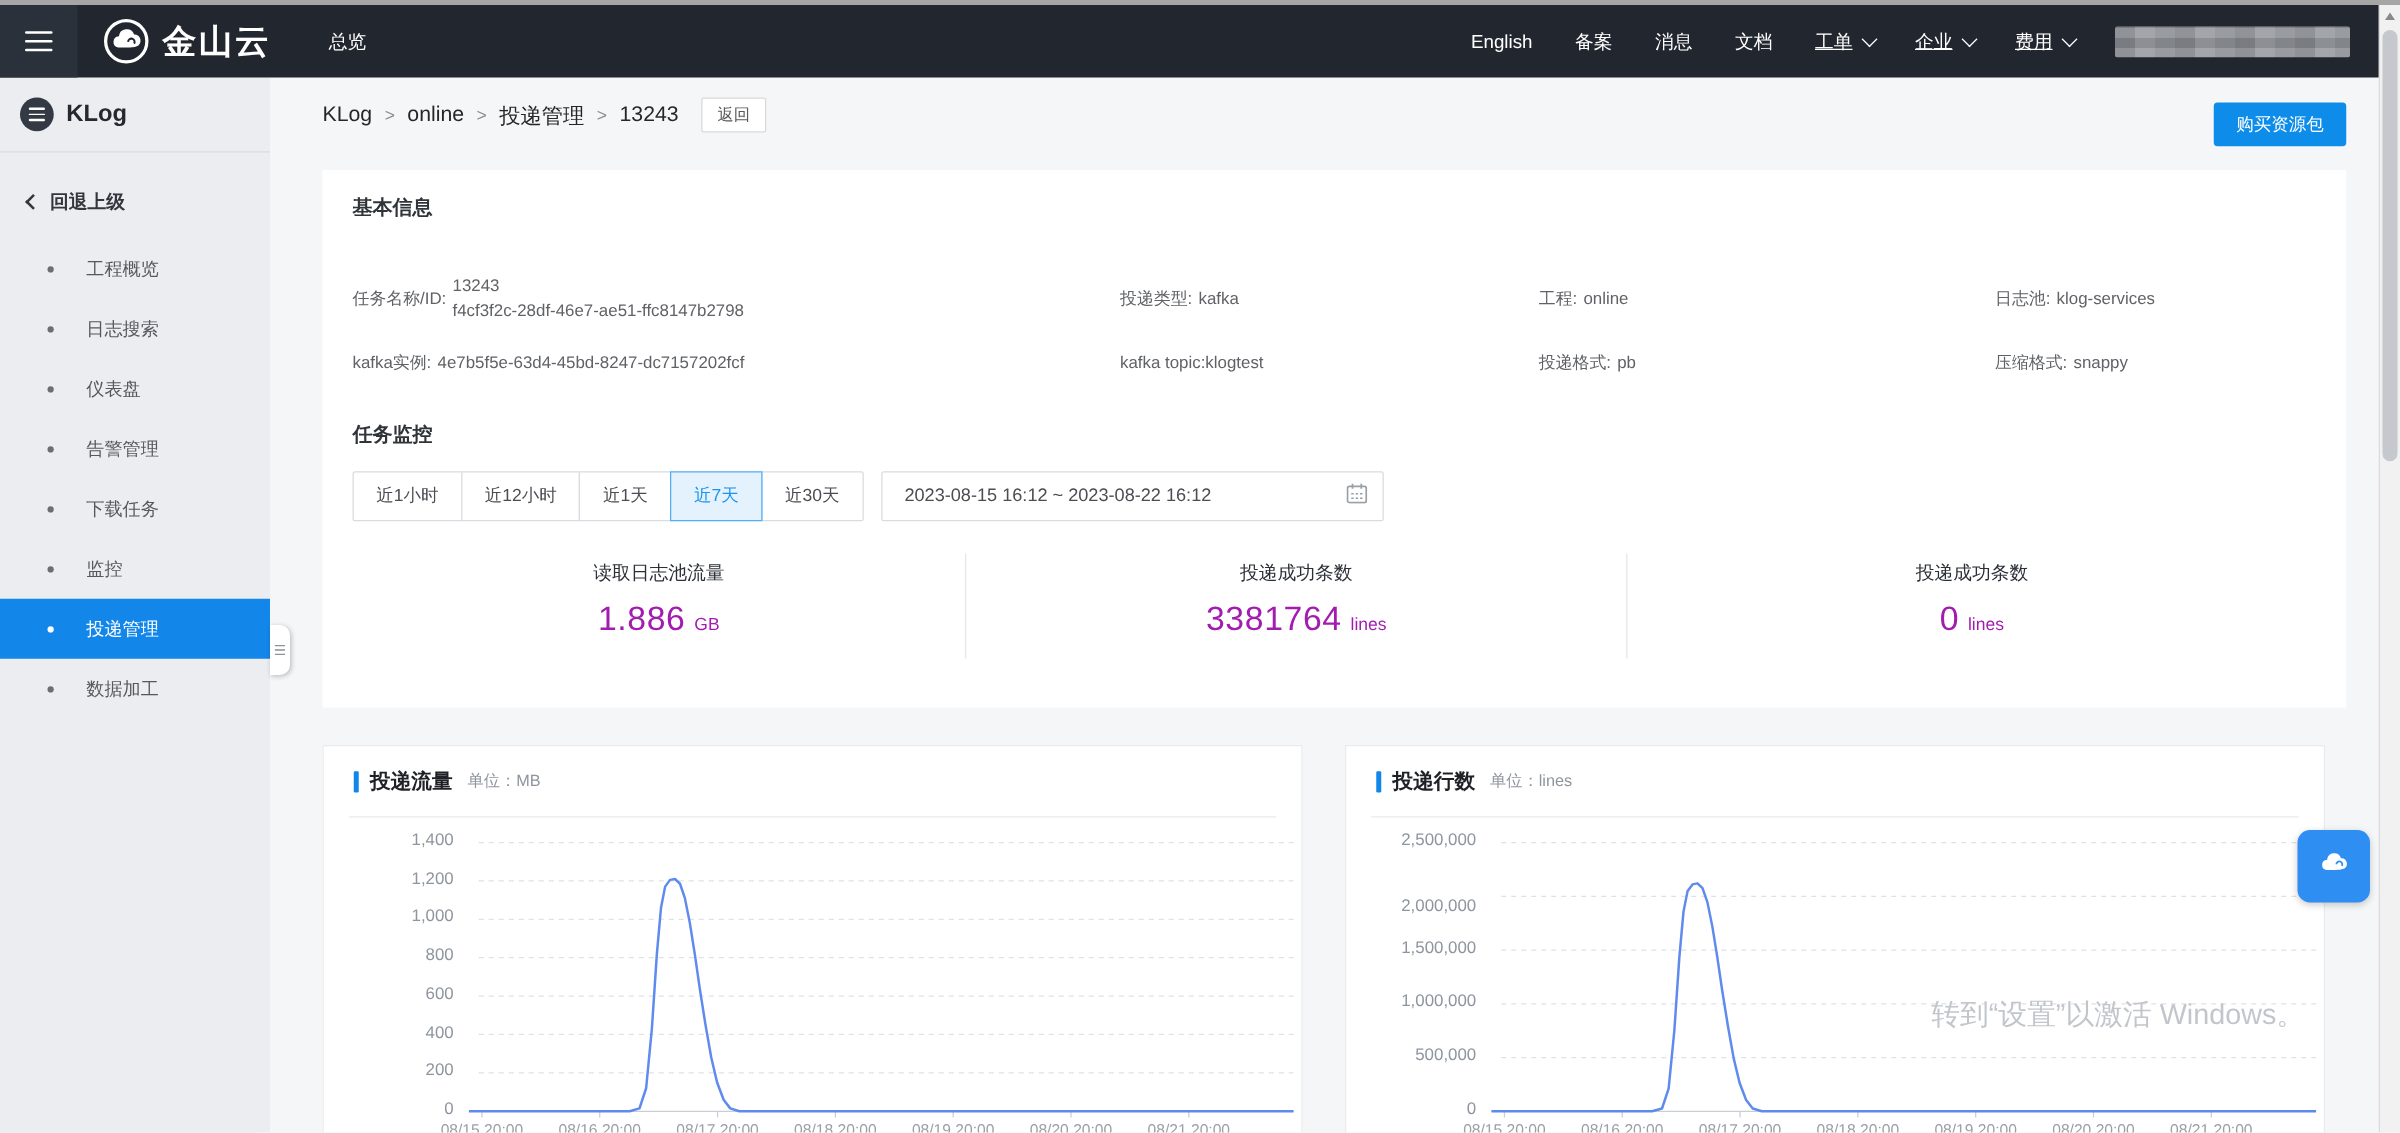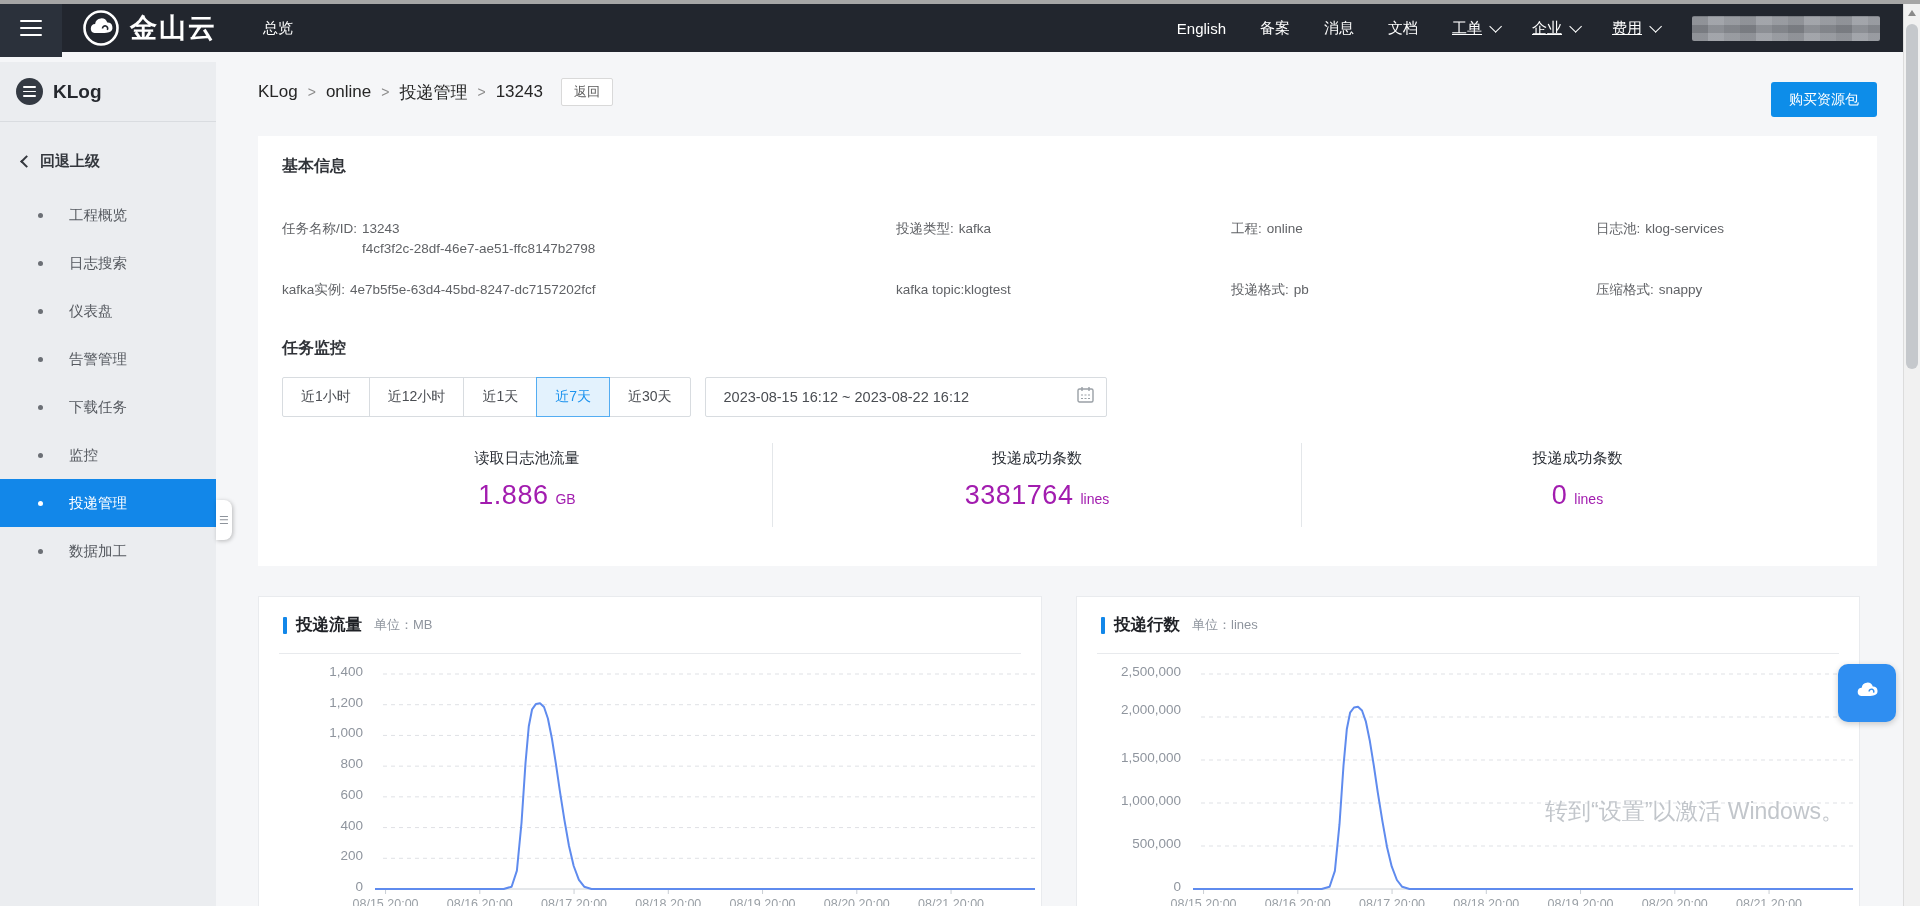--- a/index.html
+++ b/index.html
@@ -4,21 +4,21 @@
 <style>
   * { margin:0; padding:0; box-sizing:border-box; }
   html,body { width:1920px; height:906px; overflow:hidden;
     font-family:"Liberation Sans","DejaVu Sans",sans-serif; background:#f5f6f8; }
   .page { position:relative; width:1920px; height:906px; overflow:hidden; }
 
   
   .chrome-strip { position:absolute; left:0; top:0; width:1920px; height:4px; background:#a6a6a6; z-index:80; }
 
   
-  .navbar { position:absolute; left:0; top:4px; width:1920px; height:48px; background:#22262e;
+  .navbar { position:absolute; left:0; top:4px; width:1920px; height:58px; background:#22262e;
     display:flex; align-items:center; z-index:40; }
   .hamburger-box { width:62px; height:58px; background:#2b313b; display:flex; align-items:center;
     justify-content:center; flex-direction:column; gap:5px; cursor:pointer; }
   .hamburger-box i { display:block; width:22px; height:2px; background:#fff; border-radius:1px; }
   .brand { display:flex; align-items:center; margin-left:20px; }
   .brand svg { display:block; }
   .brand-text { color:#fff; font-size:27px; font-weight:bold; letter-spacing:2px; margin-left:10px; }
   .nav-overview { color:#fff; font-size:15px; margin-left:46px; cursor:pointer; }
   .nav-right { margin-left:auto; display:flex; align-items:center; gap:34px; padding-right:40px; }
   .nav-link { color:#fff; font-size:15px; cursor:pointer; white-space:nowrap; }
@@ -57,21 +57,21 @@
   .crumb-sep { color:#8c8c8c; font-size:14px; }
   .crumb { cursor:pointer; }
   .back-btn { margin-left:18px; height:28px; padding:0 12px; background:#fff; border:1px solid #d9d9d9;
     border-radius:2px; font-size:13px; color:#595959; display:flex; align-items:center; cursor:pointer; }
   .buy-btn { position:absolute; right:26px; top:20px; height:35px; padding:0 18px; background:#0d8de9;
     color:#fff; font-size:14px; border:none; border-radius:3px; display:flex; align-items:center; cursor:pointer; }
 
   .big-card { margin:14px 26px 0 42px; background:#fff; min-height:430px; padding:20px 24px 28px 24px; }
   .section-title { font-size:16px; color:#303338; font-weight:600; }
   .info-grid { display:grid; grid-template-columns:614px 335px 365px auto; margin-top:42px; row-gap:20px; }
-  .info-field { display:flex; font-size:13.5px; color:#606266; line-height:1.5; }
+  .info-field { display:flex; font-size:13.5px; color:#606266; line-height:1.5;align-items:center; }
   .info-label { white-space:nowrap; }
   .info-val { margin-left:5px; }
   .info-val .line2 { display:block; }
   .monitor-title { margin-top:38px; }
   .controls-row { display:flex; align-items:center; margin-top:18px; }
   .range-group { display:flex; }
   .range-btn { height:40px; padding:0 18px; background:#fff; border:1px solid #d8dce0; margin-left:-1px;
     font-size:14px; color:#4a4d52; display:flex; align-items:center; cursor:pointer; position:relative; }
   .range-btn:first-child { margin-left:0; border-radius:2px 0 0 2px; }
   .range-btn:last-child { border-radius:0 2px 2px 0; }
@@ -359,21 +359,21 @@
           </div>
       </div>
       <div class="chart-card">
         <div class="chart-head">
           <span class="title-bar"></span>
           <span class="chart-title">投递行数</span>
           <span class="chart-unit">单位：lines</span>
         </div>
         <div class="chart-body">
             <div class="ylab" style="top: 10px;">2,500,000</div>
-            <div class="ylab" style="top: 48px;">2,000,000</div>
+            <div class="ylab" style="top: 63px;">2,000,000</div>
             <div class="ylab" style="top: 96px;">1,500,000</div>
             <div class="ylab" style="top: 139px;">1,000,000</div>
             <div class="ylab" style="top: 182px;">500,000</div>
             <div class="ylab" style="top: 225px;">0</div>
             <div class="xlab" style="left: 58.56px;">08/15 20:00</div>
             <div class="xlab" style="left: 152.808px;">08/16 20:00</div>
             <div class="xlab" style="left: 247.056px;">08/17 20:00</div>
             <div class="xlab" style="left: 341.304px;">08/18 20:00</div>
             <div class="xlab" style="left: 435.552px;">08/19 20:00</div>
             <div class="xlab" style="left: 529.8px;">08/20 20:00</div>

